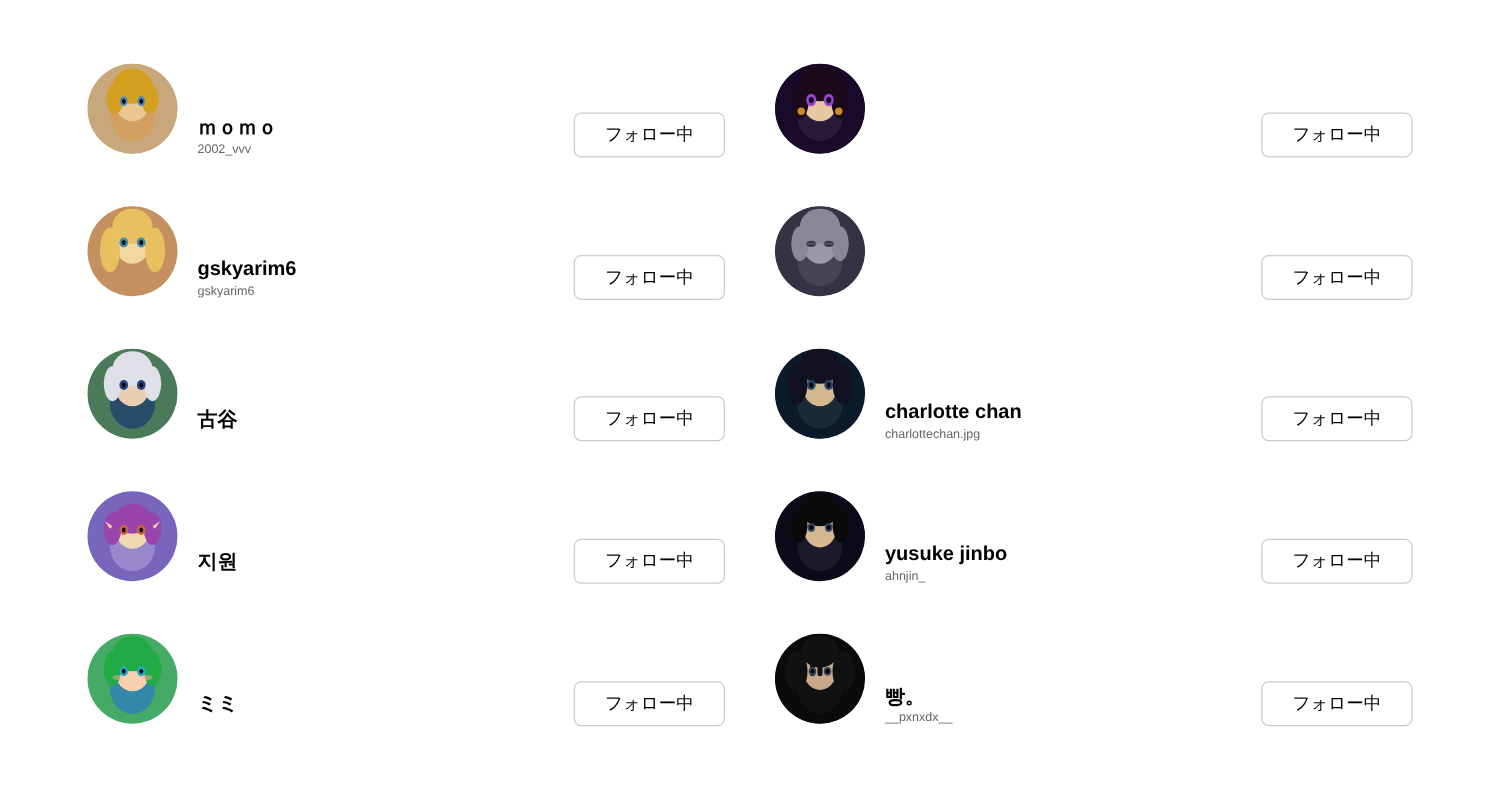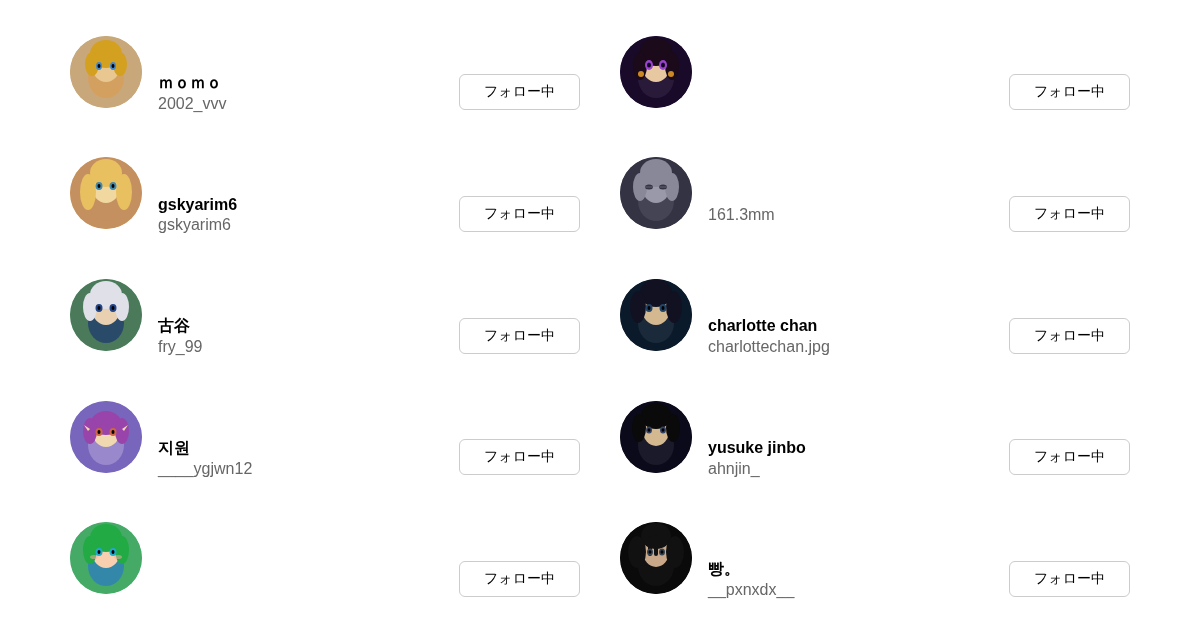--- a/index.html
+++ b/index.html
@@ -57,21 +57,21 @@
     }
 
     .user-name {
       font-size: 16px;
       font-weight: 600;
       color: #000000;
       line-height: 1.3;
     }
 
     .user-handle {
-      font-size: 16px;
+      font-size: 10px;
       color: #666666;
       line-height: 1.3;
     }
 
     .follow-btn {
       flex-shrink: 0;
       padding: 8px 24px;
       border: 1px solid #cccccc;
       border-radius: 6px;
       background: #ffffff;
@@ -186,21 +186,20 @@
         <ellipse cx="52" cy="30" rx="7" ry="14" fill="#888899"></ellipse>
 
         <ellipse cx="29" cy="30" rx="4" ry="2.5" fill="#333344"></ellipse>
         <ellipse cx="43" cy="30" rx="4" ry="2.5" fill="#333344"></ellipse>
 
         <line x1="25" y1="30" x2="33" y2="30" stroke="#555566" stroke-width="1.5"></line>
         <line x1="39" y1="30" x2="47" y2="30" stroke="#555566" stroke-width="1.5"></line>
       </svg>
     </div>
     <div class="user-info">
-      <div class="user-handle">161.3mm</div>
     </div>
     <button class="follow-btn">フォロー中</button>
   </div>
 
   <div class="user-row">
     <div class="avatar av-furuya">
       <svg viewBox="0 0 72 72" xmlns="http://www.w3.org/2000/svg">
         <circle cx="36" cy="36" r="36" fill="#4a7a5a"></circle>
         <ellipse cx="36" cy="44" rx="18" ry="20" fill="#2a4a6a"></ellipse>
         <ellipse cx="36" cy="30" rx="14" ry="16" fill="#e8d0b0"></ellipse>
@@ -210,21 +209,20 @@
         <ellipse cx="52" cy="28" rx="7" ry="14" fill="#e0e0e8"></ellipse>
 
         <ellipse cx="29" cy="29" rx="3.5" ry="4" fill="#224488"></ellipse>
         <ellipse cx="43" cy="29" rx="3.5" ry="4" fill="#224488"></ellipse>
         <ellipse cx="29" cy="29" rx="1.5" ry="2" fill="#000"></ellipse>
         <ellipse cx="43" cy="29" rx="1.5" ry="2" fill="#000"></ellipse>
       </svg>
     </div>
     <div class="user-info">
       <div class="user-name">古谷</div>
-      <div class="user-handle">fry_99</div>
     </div>
     <button class="follow-btn">フォロー中</button>
   </div>
 
   <div class="user-row">
     <div class="avatar av-charlotte">
       <svg viewBox="0 0 72 72" xmlns="http://www.w3.org/2000/svg">
         <circle cx="36" cy="36" r="36" fill="#0a1a2a"></circle>
         <ellipse cx="36" cy="44" rx="18" ry="20" fill="#1a2a3a"></ellipse>
         <ellipse cx="36" cy="30" rx="14" ry="16" fill="#d4b890"></ellipse>
@@ -266,21 +264,20 @@
         <ellipse cx="43" cy="31" rx="3.5" ry="4" fill="#cc6644"></ellipse>
         <ellipse cx="29" cy="31" rx="1.5" ry="2" fill="#000"></ellipse>
         <ellipse cx="43" cy="31" rx="1.5" ry="2" fill="#000"></ellipse>
 
         <polygon points="18,30 14,24 20,28" fill="#f0d8b0"></polygon>
         <polygon points="54,30 58,24 52,28" fill="#f0d8b0"></polygon>
       </svg>
     </div>
     <div class="user-info">
       <div class="user-name">지원</div>
-      <div class="user-handle">____ygjwn12</div>
     </div>
     <button class="follow-btn">フォロー中</button>
   </div>
 
   <div class="user-row">
     <div class="avatar av-yusuke">
       <svg viewBox="0 0 72 72" xmlns="http://www.w3.org/2000/svg">
         <circle cx="36" cy="36" r="36" fill="#0a0a1a"></circle>
         <ellipse cx="36" cy="44" rx="18" ry="20" fill="#1a1a2a"></ellipse>
         <ellipse cx="36" cy="30" rx="13" ry="15" fill="#d4b890"></ellipse>
@@ -316,20 +313,21 @@
         <ellipse cx="29" cy="30" rx="3.5" ry="4" fill="#22aacc"></ellipse>
         <ellipse cx="43" cy="30" rx="3.5" ry="4" fill="#22aacc"></ellipse>
         <ellipse cx="29" cy="30" rx="1.5" ry="2" fill="#000"></ellipse>
         <ellipse cx="43" cy="30" rx="1.5" ry="2" fill="#000"></ellipse>
 
         <ellipse cx="24" cy="35" rx="4" ry="2" fill="#ffaaaa" opacity="0.5"></ellipse>
         <ellipse cx="48" cy="35" rx="4" ry="2" fill="#ffaaaa" opacity="0.5"></ellipse>
       </svg>
     </div>
     <div class="user-info">
+      <div class="user-name">ミミ</div>
     </div>
     <button class="follow-btn">フォロー中</button>
   </div>
 
   <div class="user-row">
     <div class="avatar av-ppang">
       <svg viewBox="0 0 72 72" xmlns="http://www.w3.org/2000/svg">
         <circle cx="36" cy="36" r="36" fill="#0a0a0a"></circle>
         <ellipse cx="36" cy="44" rx="18" ry="20" fill="#111111"></ellipse>
         <ellipse cx="36" cy="30" rx="13" ry="15" fill="#c8a888"></ellipse>

